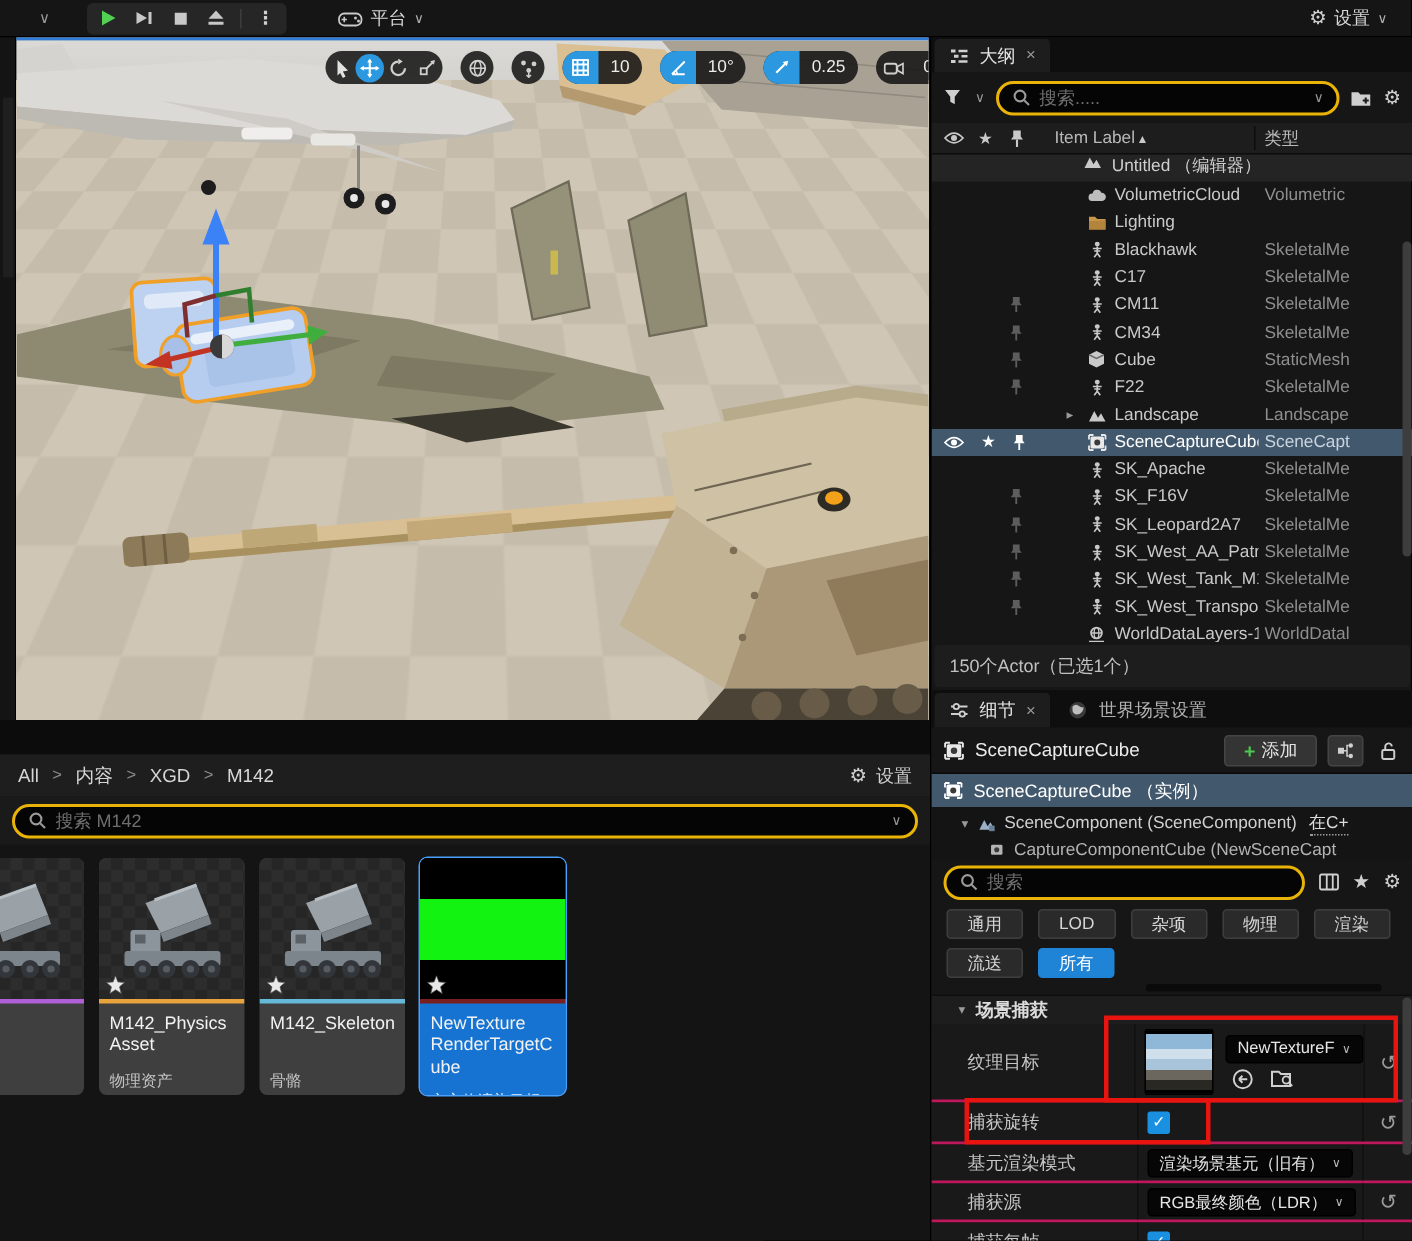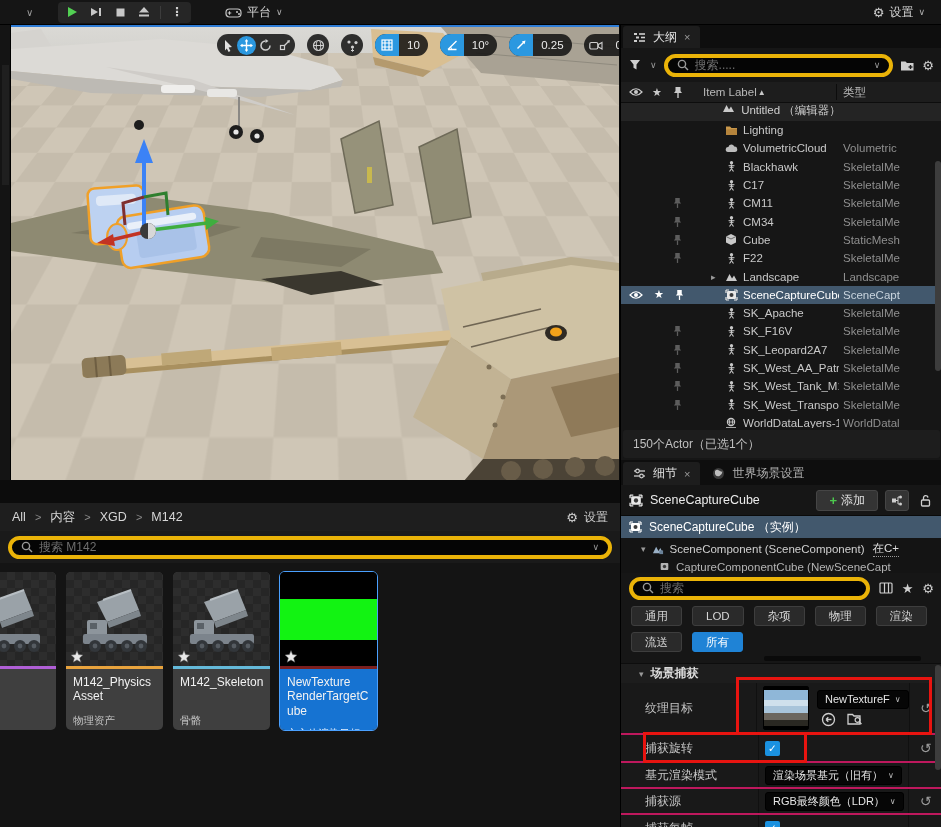--- a/index.html
+++ b/index.html
@@ -47,21 +47,21 @@
   .vsquare{width:23px;height:22px;border-radius:6px;background:rgba(16,16,16,.85);display:flex;align-items:center;justify-content:center;cursor:pointer}
 
   
   .rpanel{position:absolute;left:620px;top:25px;width:321px;height:802px;background:#161616;border-left:1px solid #000}
   
   .outliner{position:absolute;left:0;top:0;width:321px;height:435px;display:flex;flex-direction:column;overflow:hidden}
   .o-tabbar{height:23px;background:#0e0e0e;display:flex;align-items:flex-end}
   .o-tab{height:22px;background:#1d1d1d;display:flex;align-items:center;gap:7px;padding:0 10px;font-size:12px;color:#e4e4e4;border-radius:3px 3px 0 0;margin-left:2px;cursor:pointer}
   .tab-close{color:#9a9a9a;font-size:11px;cursor:pointer}
   .o-toolbar{height:34px;display:flex;align-items:center;gap:7px;padding:0 8px;background:#161616}
-  .srch{flex:1;display:flex;align-items:center;gap:6px;background:#050505;border:4px solid #eab308;border-radius:12px;height:23px;padding:0 9px;cursor:text}
+  .srch{flex:1;display:flex;align-items:center;gap:6px;background:#050505;border:2px solid #eab308;border-radius:12px;height:23px;padding:0 9px;cursor:text}
   .srch .ph{color:#6f6f6f;font-size:12px;flex:1;white-space:nowrap;overflow:hidden}
   .srch .chev{color:#9a9a9a;font-size:9px}
   .o-colhead{height:21px;background:#1d1d1d;display:flex;align-items:center;position:relative;font-size:11.5px;color:#b9b9b9;border-bottom:1px solid #0d0d0d}
   .o-colhead .h-eye{position:absolute;left:8px}.o-colhead .h-star{position:absolute;left:31px;color:#c9c9c9;font-size:11px}.o-colhead .h-pin{position:absolute;left:52px}
   .o-colhead .h-label{position:absolute;left:82px;display:flex;gap:1px;align-items:center}
   .o-colhead .sort{font-size:8px;color:#c9c9c9}
   .o-colhead .h-type{position:absolute;left:222px}
   .o-colhead .coldiv{position:absolute;left:215px;top:2px;bottom:2px;width:1px;background:#0c0c0c}
   .o-list{flex:1;overflow:hidden;position:relative}
   .o-world{height:18px;background:#242424;display:flex;align-items:flex-start;justify-content:center;gap:6px;font-size:11.5px;color:#cfcfcf;cursor:pointer}
@@ -453,40 +453,40 @@
                 <polygon points="1,9 4.5,2 7,6.5 9,3.5 12,9" fill="#c9c9c9"></polygon>
               </svg>
             </span>
           <span>Untitled （编辑器）</span>
         </div>
         <div>
 
             <div class="orow">
 
               <span class="ricon ico">
+                <svg width="13" height="9" viewBox="0 0 13 9">
+                  <path d="M3,8 a2.5,2.5 0 0 1 0.4,-5 a3,3 0 0 1 5.8,-0.5 a2.4,2.4 0 0 1 0.6,5.5 Z" fill="#bdbdbd"></path>
+                </svg>
+              </span>
+
+              <span class="rlabel">VolumetricCloud</span>
+              <span class="rtype">Volumetric</span>
+            </div>
+
+            <div class="orow">
+
+              <span class="ricon ico">
                 <svg width="13" height="11" viewBox="0 0 13 11">
                   <path d="M1,1.5 H5 L6.5,3 H12 V10 H1 Z" fill="#c9984b"></path>
                   <path d="M1,4.5 L12,3.8 V10 H1 Z" fill="#b5843c"></path>
                 </svg>
               </span>
 
               <span class="rlabel">Lighting</span>
               <span class="rtype"></span>
-            </div>
-
-            <div class="orow">
-
-              <span class="ricon ico">
-                <svg width="13" height="9" viewBox="0 0 13 9">
-                  <path d="M3,8 a2.5,2.5 0 0 1 0.4,-5 a3,3 0 0 1 5.8,-0.5 a2.4,2.4 0 0 1 0.6,5.5 Z" fill="#bdbdbd"></path>
-                </svg>
-              </span>
-
-              <span class="rlabel">VolumetricCloud</span>
-              <span class="rtype">Volumetric</span>
             </div>
 
             <div class="orow">
 
               <span class="ricon ico">
                 <svg width="11" height="13" viewBox="0 0 12 13">
                   <circle cx="6" cy="2.4" r="1.8" fill="#c9c9c9"></circle>
                   <line x1="6" y1="4.2" x2="6" y2="9" stroke="#c9c9c9" stroke-width="1.3"></line>
                   <line x1="2.8" y1="5.6" x2="9.2" y2="5.6" stroke="#c9c9c9" stroke-width="1.1"></line>
                   <line x1="3.8" y1="7.4" x2="8.2" y2="7.4" stroke="#c9c9c9" stroke-width="1.1"></line>

